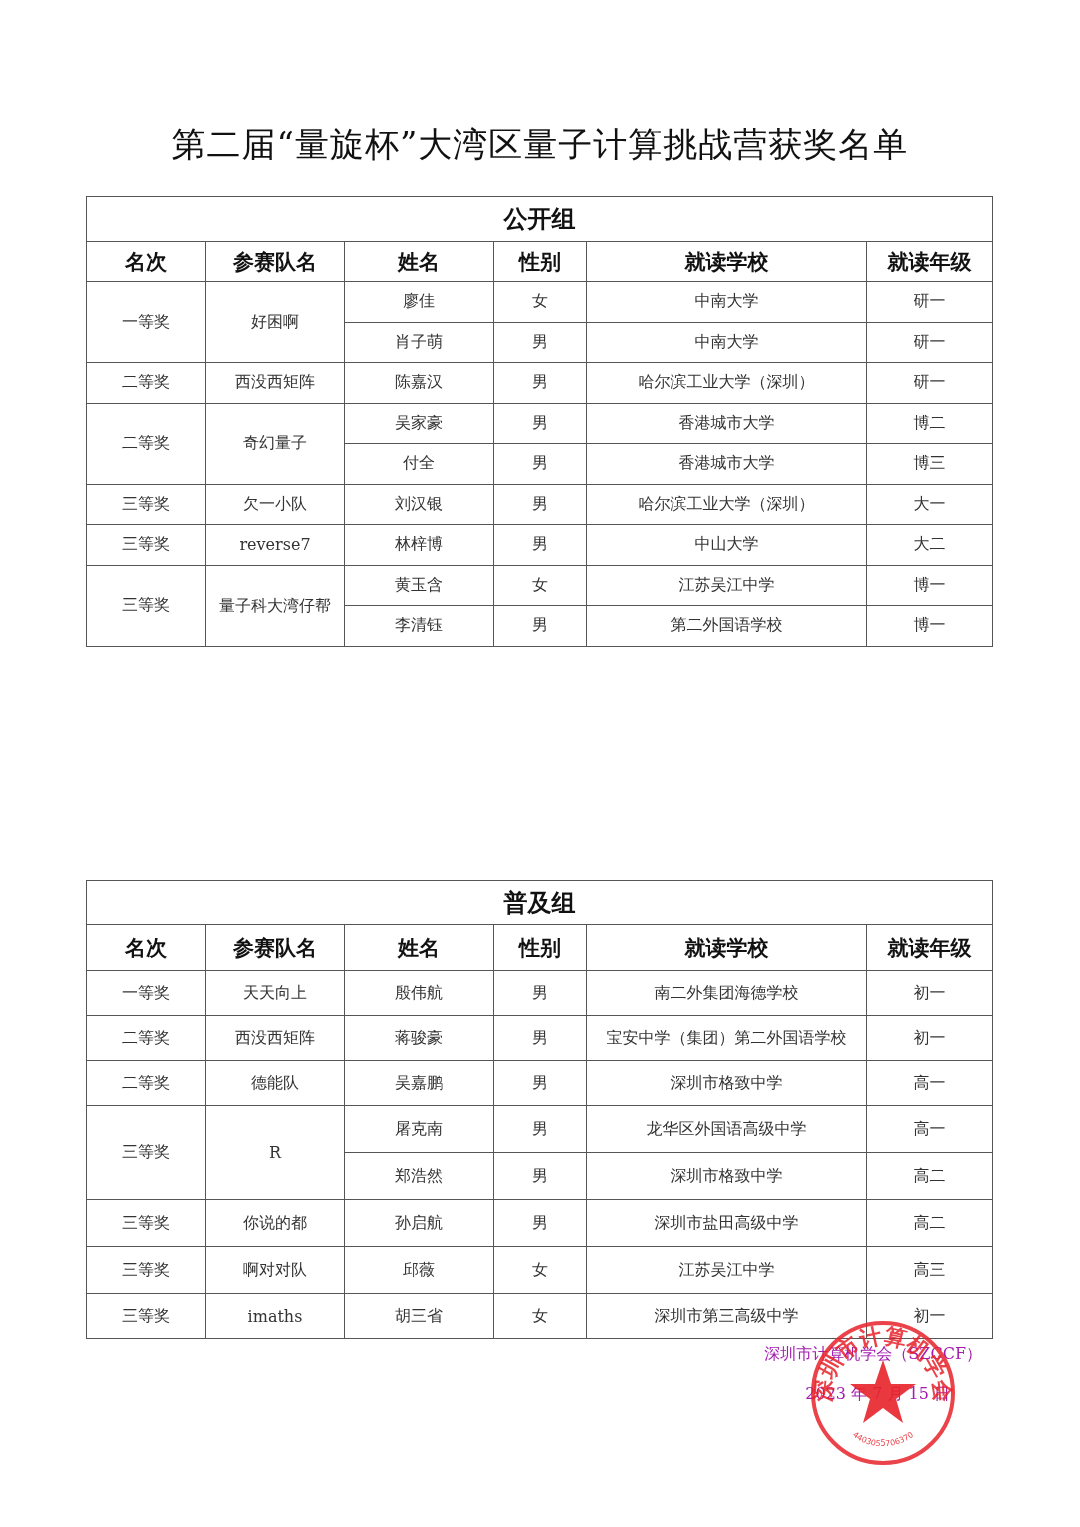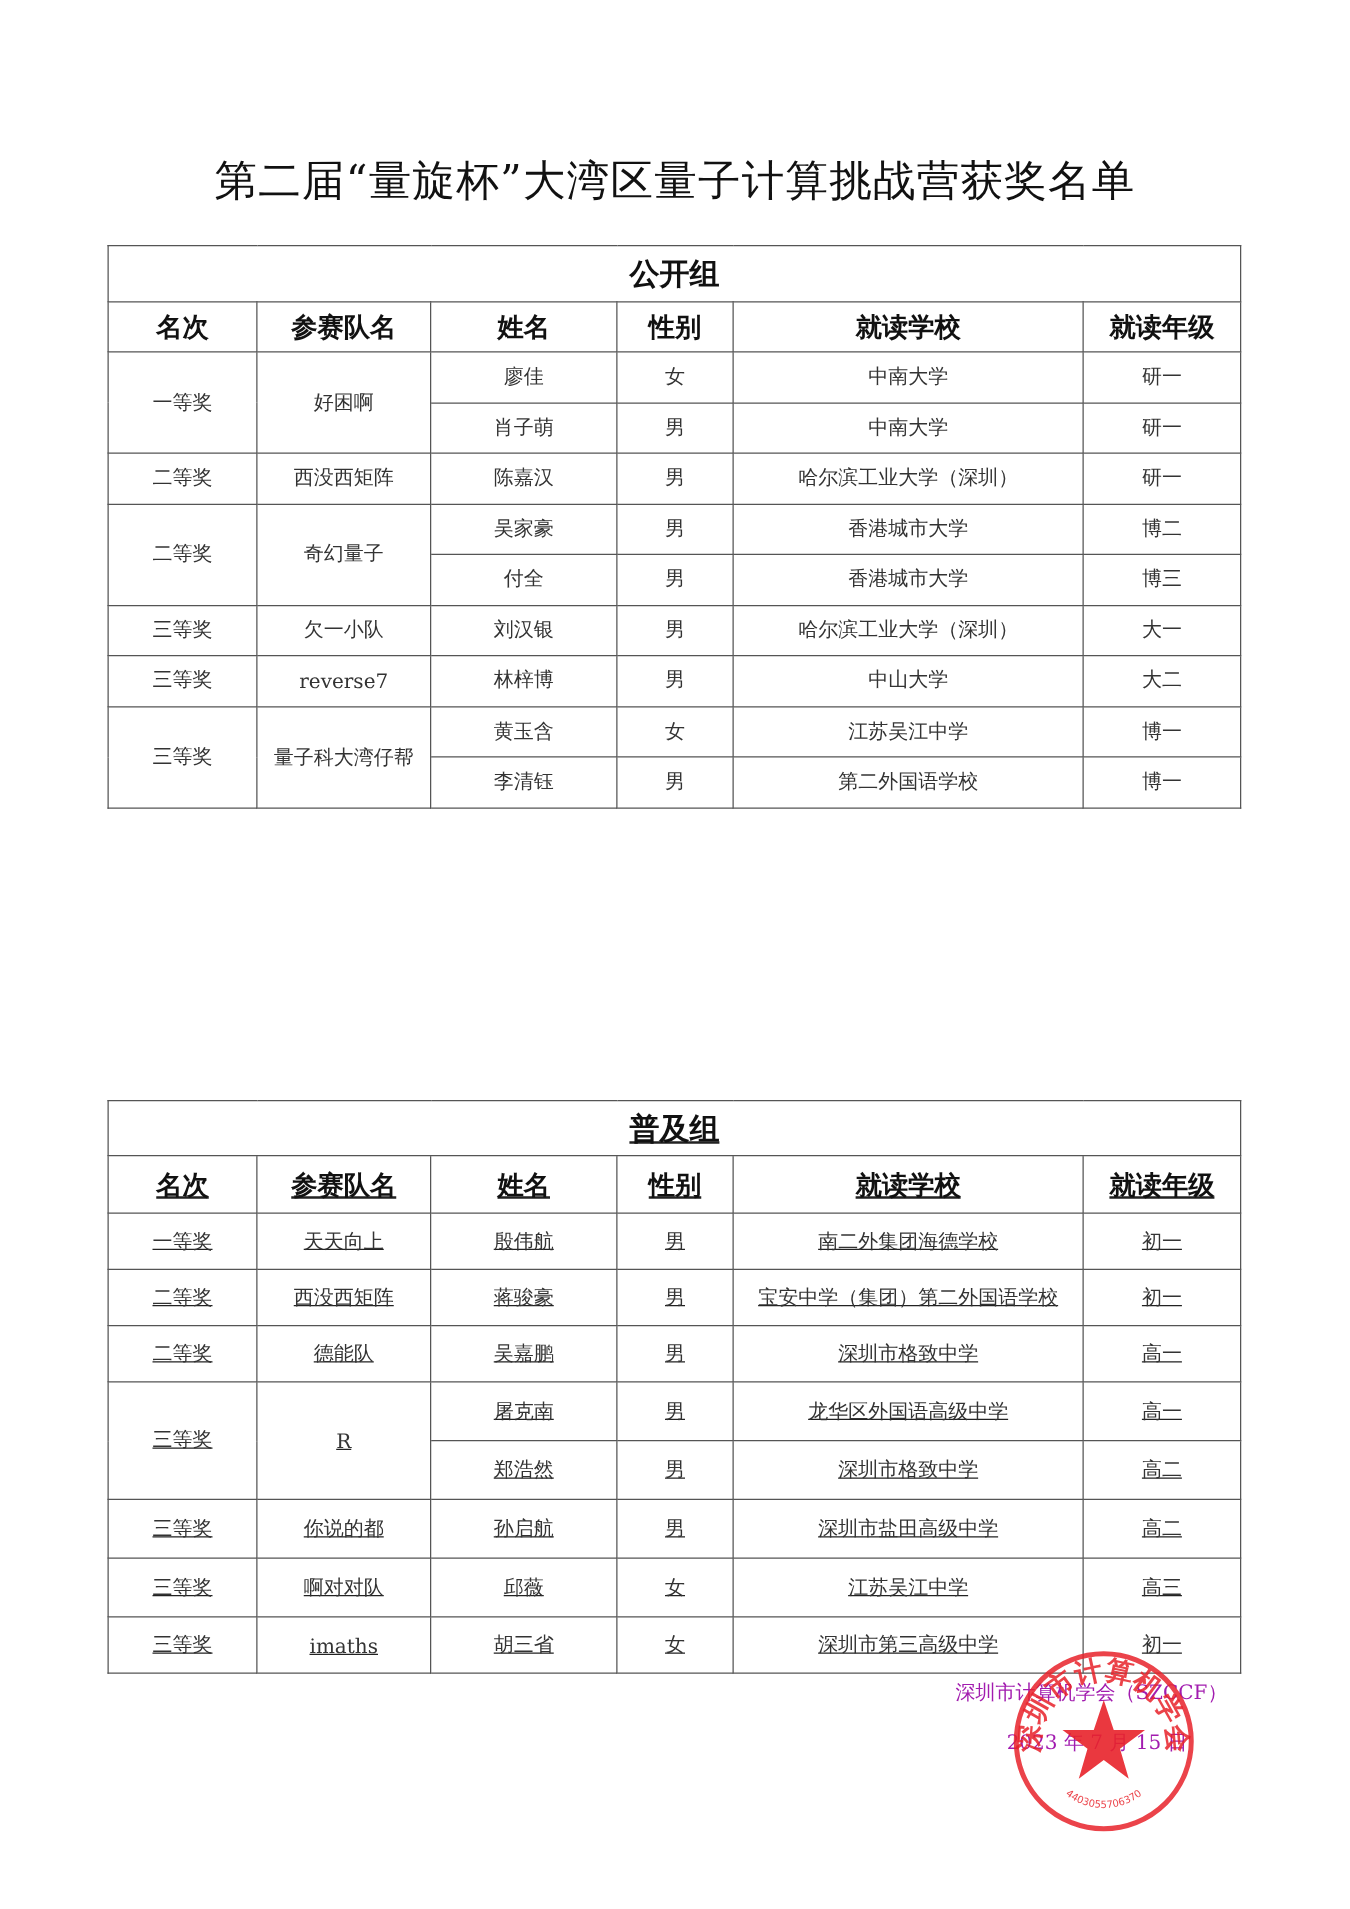--- a/index.html
+++ b/index.html
@@ -25,21 +25,21 @@
     font-family: "DejaVu Sans", sans-serif; font-size: 24px; color: #111; font-weight: bold;
   }
   table.award th.hdr {
     font-family: "DejaVu Sans", sans-serif; font-size: 21px; color: #111; font-weight: bold;
   }
   table.award td { font-size: 16px; color: #333; }
   #t1 { top: 196px; }
   #t1 tr.grp { height: 45px; }
   #t1 tr.head { height: 40px; }
   #t1 tr.row { height: 40.5px; }
-  #t2 { top: 880px; text-decoration: underline; }
+  #t2 { top: 880px; }
   #t2 tr.grp { height: 44px; }
   #t2 tr.head { height: 46px; }
   #t2 tr.row { height: 45px; }
   #t2 tr.row.tall { height: 47px; }
   .team-wrap { line-height: 40px; padding: 0 10px; }
   .footer {
     position: absolute; right: 98px; font-size: 16px; color: #a21caf; text-align: right;
   }
   .footer.org { top: 1344px; }
   .footer.date { top: 1384px; right: 130px; }

